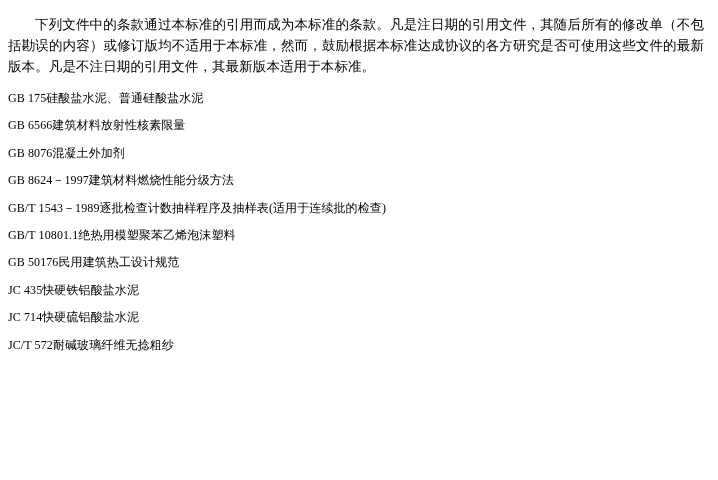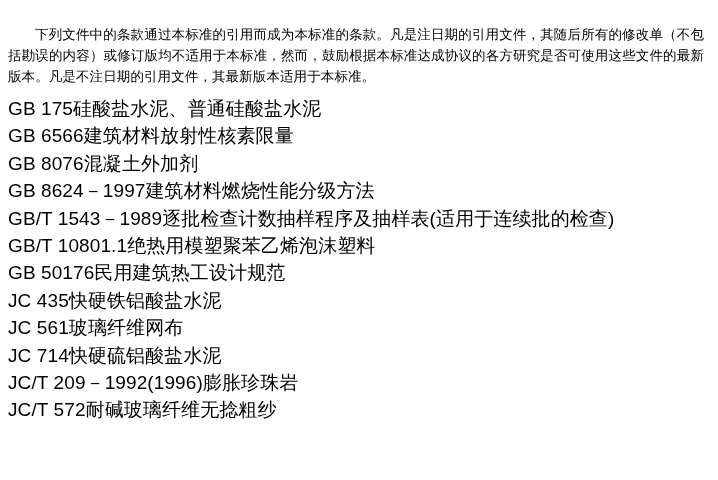--- a/index.html
+++ b/index.html
@@ -11,58 +11,57 @@
     width: 718px;
     height: 480px;
     font-family: "Liberation Sans", "DejaVu Sans", sans-serif;
     color: #000000;
     overflow: hidden;
   }
   .page {
     width: 718px;
     height: 480px;
     box-sizing: border-box;
-    padding: 24px 10px 0 8px;
+    padding: 14px 10px 0 8px;
     position: relative;
+    font-family: Liberation Serif, serif;
   }
   .intro {
     font-size: 13.5px;
     line-height: 21px;
     text-align: justify;
     text-indent: 2em;
     margin: 0 0 8px 0;
     letter-spacing: 0.1px;
     padding-right: 4px;
   }
   .std-list {
     list-style: none;
     margin: 0;
     padding: 0;
   }
   .std-list li {
-    font-size: 19px;
+    font-size: 12px;
     line-height: 27.4px;
     white-space: nowrap;
     letter-spacing: 0.1px;
   }
 </style>
 </head>
 <body>
 
 <div class="page">
   <p class="intro">下列文件中的条款通过本标准的引用而成为本标准的条款。凡是注日期的引用文件，其随后所有的修改单（不包括勘误的内容）或修订版均不适用于本标准，然而，鼓励根据本标准达成协议的各方研究是否可使用这些文件的最新版本。凡是不注日期的引用文件，其最新版本适用于本标准。</p>
 
   <ul class="std-list">
     <li>GB 175硅酸盐水泥、普通硅酸盐水泥</li>
     <li>GB 6566建筑材料放射性核素限量</li>
     <li>GB 8076混凝土外加剂</li>
     <li>GB 8624－1997建筑材料燃烧性能分级方法</li>
     <li>GB/T 1543－1989逐批检查计数抽样程序及抽样表(适用于连续批的检查)</li>
     <li>GB/T 10801.1绝热用模塑聚苯乙烯泡沫塑料</li>
     <li>GB 50176民用建筑热工设计规范</li>
     <li>JC 435快硬铁铝酸盐水泥</li>
-    <li>JC 561玻璃纤维网布</li>
     <li>JC 714快硬硫铝酸盐水泥</li>
-    <li>JC/T 209－1992(1996)膨胀珍珠岩</li>
     <li>JC/T 572耐碱玻璃纤维无捻粗纱</li>
 
   </ul>
 </div>
 
 </body></html>

